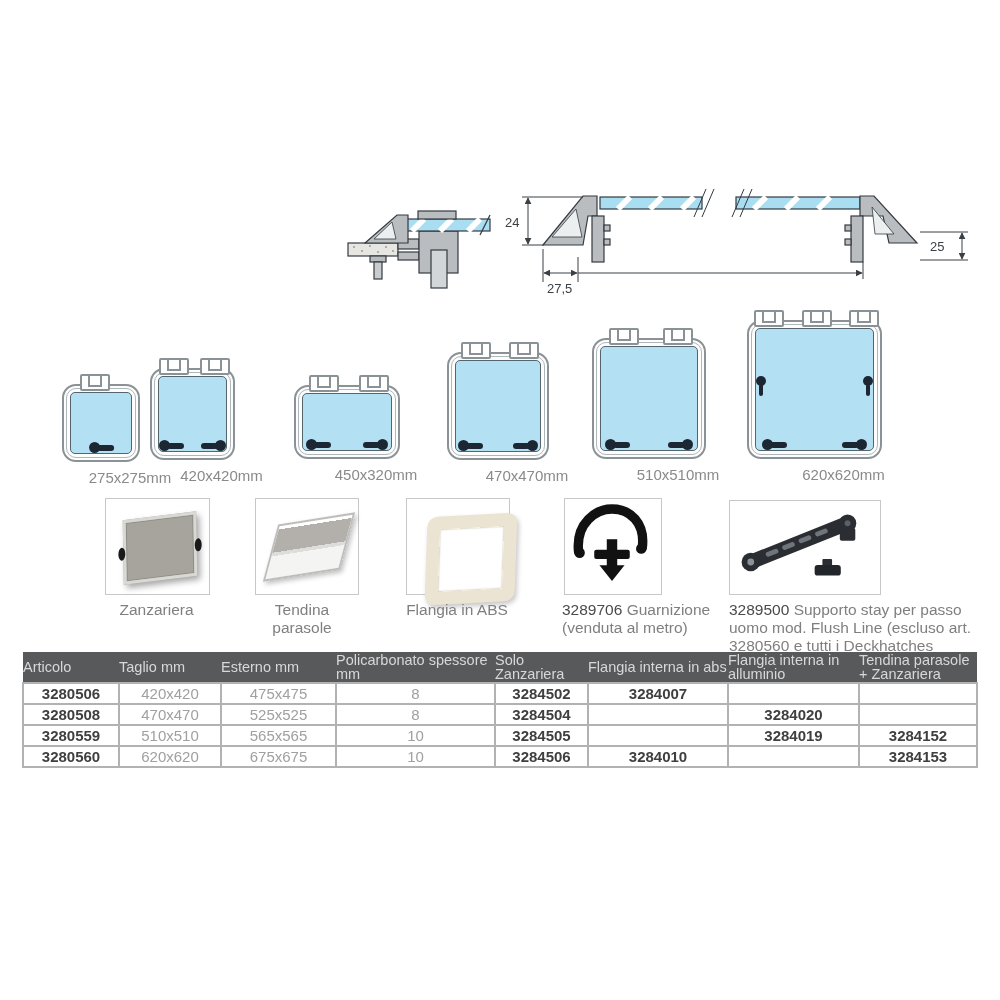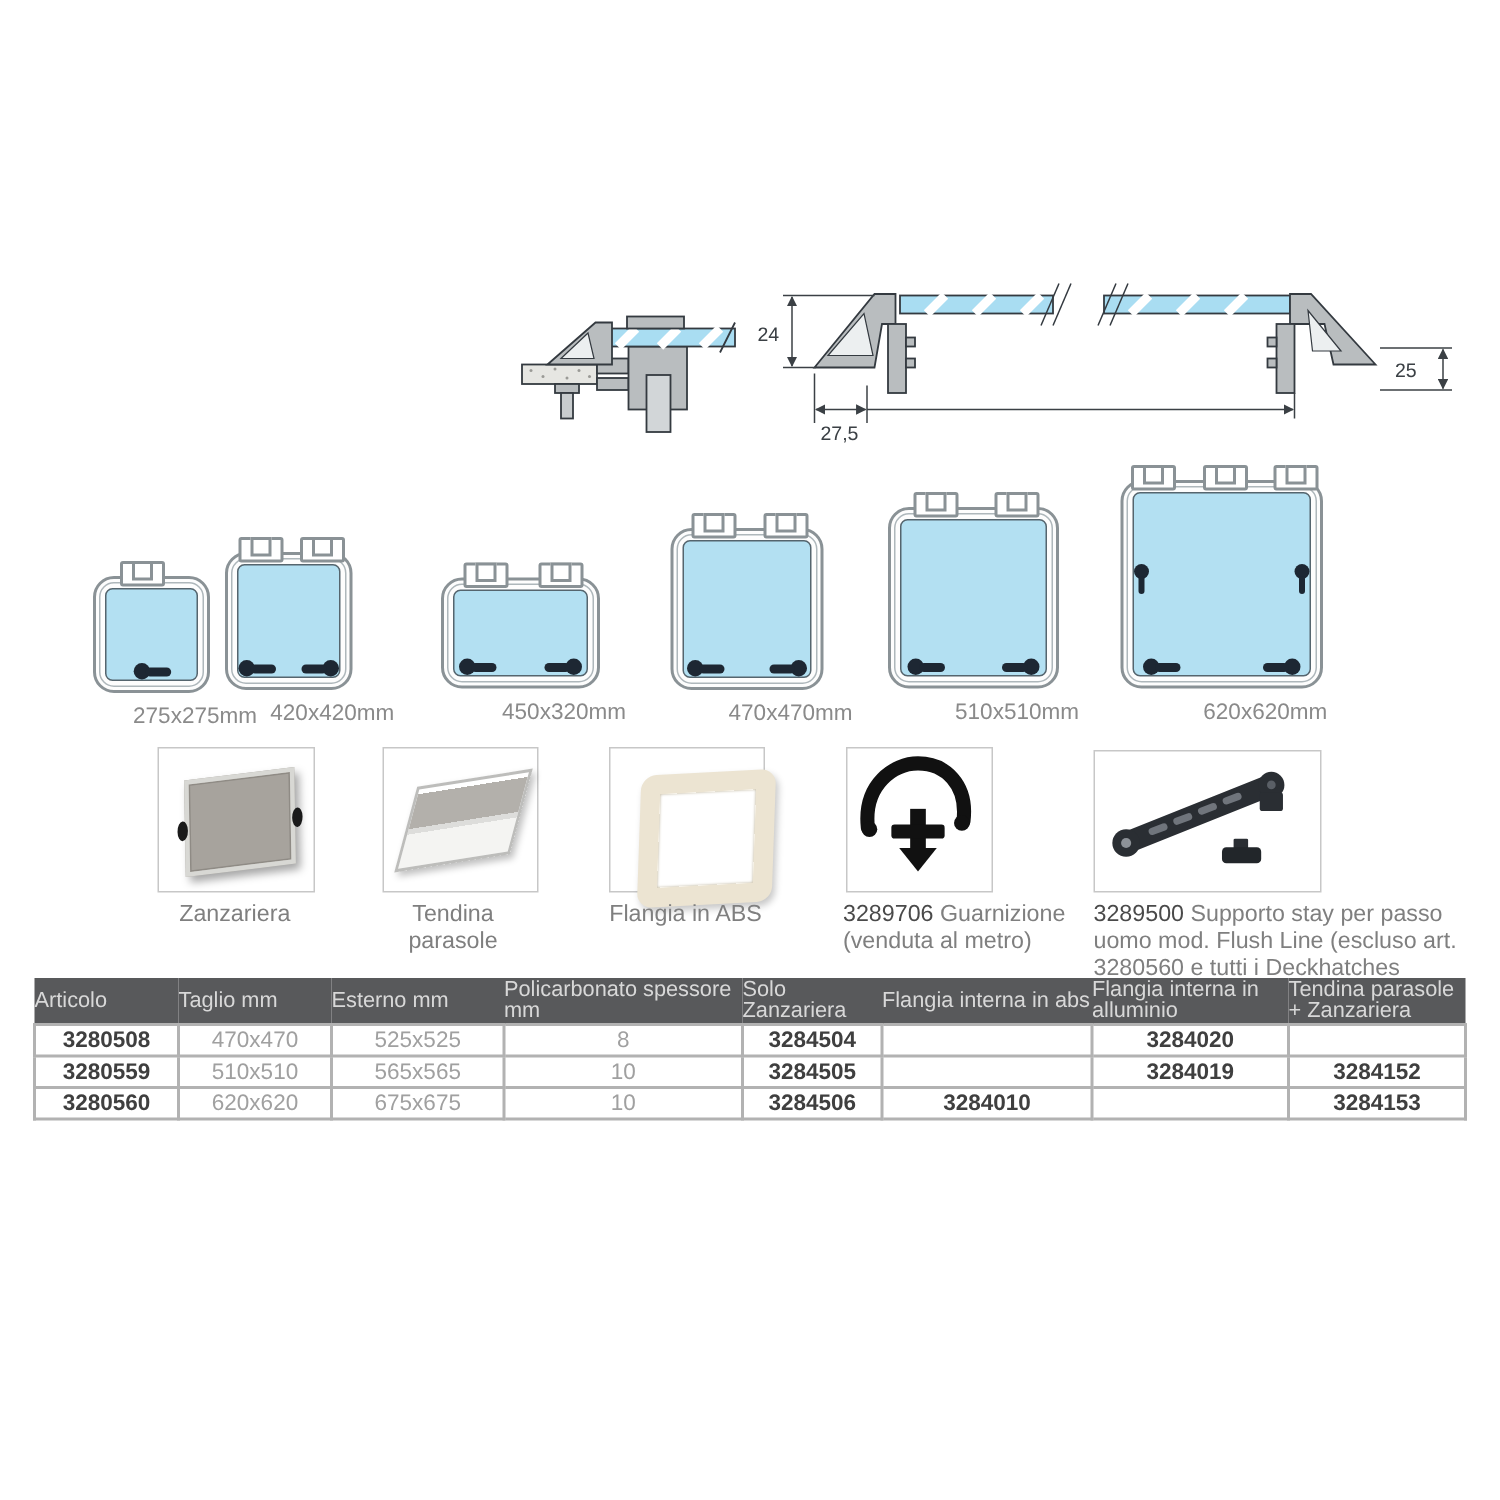--- a/index.html
+++ b/index.html
@@ -319,20 +319,30 @@
           <th>Esterno mm</th>
           <th>Policarbonato spessore mm</th>
           <th>Solo Zanzariera</th>
           <th>Flangia interna in abs</th>
           <th>Flangia interna in alluminio</th>
           <th>Tendina parasole + Zanzariera</th>
         </tr>
       </thead>
     <tbody>
         <tr>
+          <td class="art">3280506</td>
+          <td class="dim">420x420</td>
+          <td class="dim">475x475</td>
+          <td class="dim">8</td>
+          <td class="code">3284502</td>
+          <td class="code">3284007</td>
+          <td class="code"></td>
+          <td class="code"></td>
+        </tr>
+        <tr>
           <td class="art">3280508</td>
           <td class="dim">470x470</td>
           <td class="dim">525x525</td>
           <td class="dim">8</td>
           <td class="code">3284504</td>
           <td class="code"></td>
           <td class="code">3284020</td>
           <td class="code"></td>
         </tr>
         <tr>

